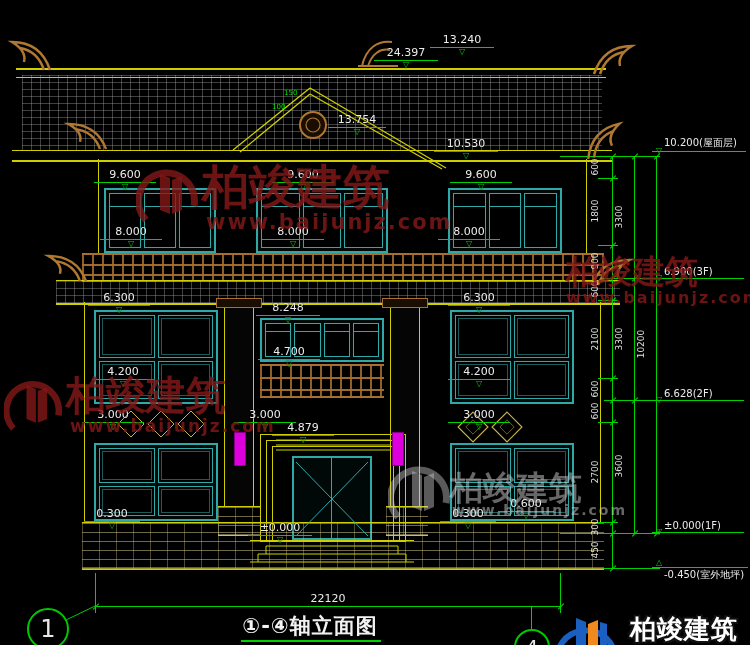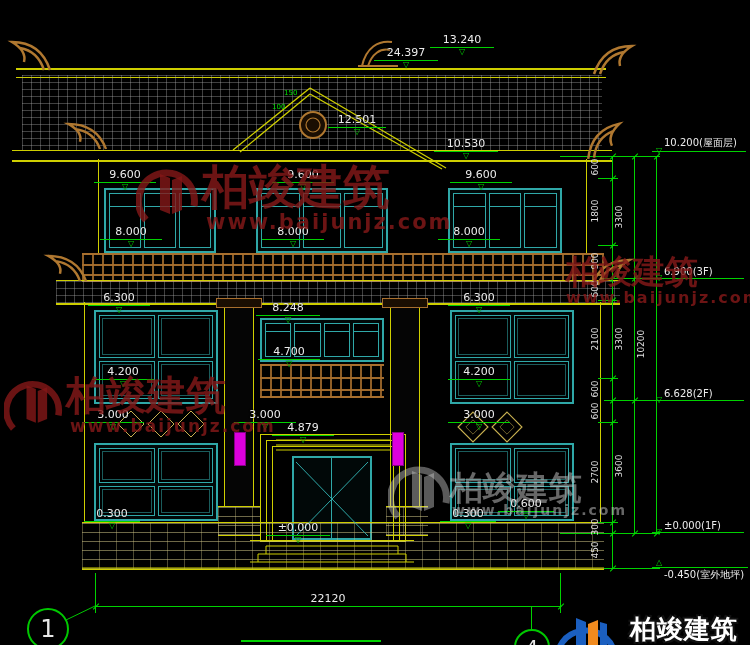--- a/index.html
+++ b/index.html
@@ -220,21 +220,21 @@
       <span class="t">13.240</span>
       <span class="ln"></span>
       <span class="tri">▽</span>
     </div>
   <div class="abs dim" style="left:374px;top:19px;width:64px">
       <span class="t">24.397</span>
       <span class="ln"></span>
       <span class="tri">▽</span>
     </div>
   <div class="abs dim" style="left:328px;top:86px;width:58px">
-      <span class="t">12.501</span>
+      <span class="t">13.754</span>
       <span class="ln"></span>
       <span class="tri">▽</span>
     </div>
   <div class="abs dim" style="left:434px;top:110px;width:64px">
       <span class="t">10.530</span>
       <span class="ln"></span>
       <span class="tri">▽</span>
     </div>
   <div class="abs tinydim" style="left:284px;top:62px">150</div>
   <div class="abs tinydim" style="left:272px;top:76px">100</div>
@@ -318,21 +318,21 @@
       <span class="t">3.000</span>
       <span class="ln"></span>
       <span class="tri">▽</span>
     </div>
 
   <div class="abs dim" style="left:272px;top:394px;width:62px">
       <span class="t">4.879</span>
       <span class="ln"></span>
       <span class="tri">▽</span>
     </div>
-  <div class="abs dim" style="left:266px;top:494px;width:64px">
+  <div class="abs dim" style="left:248px;top:494px;width:64px">
       <span class="t">±0.000</span>
       <span class="ln"></span>
       <span class="tri">▽</span>
     </div>
 
   <div class="abs dim" style="left:84px;top:480px;width:56px">
       <span class="t">0.300</span>
       <span class="ln"></span>
       <span class="tri">▽</span>
     </div>
@@ -432,20 +432,21 @@
   <div class="abs gline" style="left:560px;top:545px;width:1px;height:40px"></div>
   <div class="abs gline" style="left:95px;top:578px;width:465px;height:1px"></div>
   <div class="abs tick" style="left:92px;top:578px"></div>
   <div class="abs tick" style="left:557px;top:578px"></div>
   <div class="abs" style="left:285px;top:564px;width:86px;text-align:center;color:#ececec;font-size:11px;z-index:6">22120</div>
 
   <div class="abs bubble" style="left:27px;top:580px;width:38px;height:38px;font-size:24px">1</div>
   <div class="abs gline" style="left:531px;top:578px;width:1px;height:24px"></div>
   <div class="abs bubble" style="left:514px;top:601px;width:32px;height:32px;font-size:19px">4</div>
 
+  <div class="abs title" style="left:215px;top:584px;width:190px">①-④轴立面图</div>
   <div class="abs" style="left:241px;top:612px;width:140px;height:2px;background:#00d200;z-index:9"></div>
   <div class="abs" style="left:241px;top:617px;width:140px;height:1px;background:#00d200;z-index:9"></div>
 
   <svg class="abs wm" style="left:136px;top:128px;z-index:8" width="64" height="78" viewBox="0 0 64 78">
     <path d="M10 64 A28 28 0 1 1 58 50" fill="none" stroke="rgba(132,24,24,.8)" stroke-width="7"></path>
     <path d="M24 18 L34 22 V58 L24 54 Z M36 24 L46 20 V54 L36 58 Z" fill="rgba(132,24,24,.8)"></path>
   </svg>
   <div class="abs wm red" style="left:202px;top:128px;font-size:47px">柏竣建筑</div>
   <div class="abs wm red" style="left:206px;top:182px;font-size:21px;letter-spacing:2px">www.baijunjz.com</div>
 

